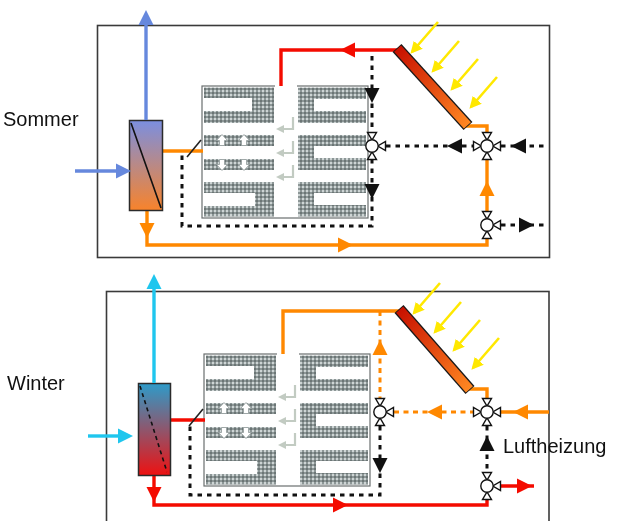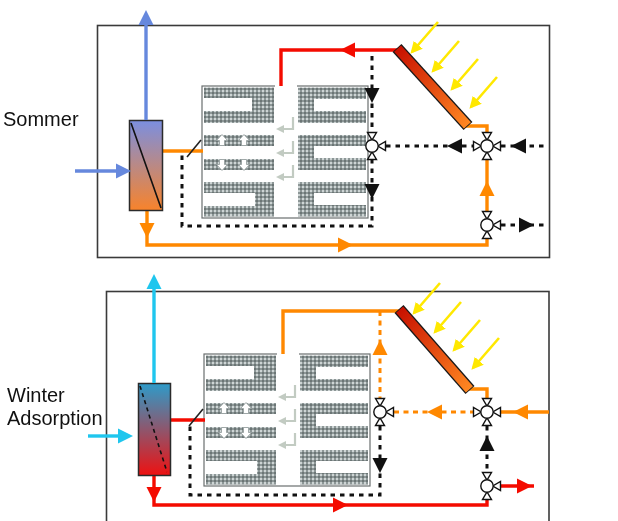--- a/index.html
+++ b/index.html
@@ -220,18 +220,18 @@
     <path class="pipe st-cyan" d="M154,375 V280"></path>
     <polygon class="fl-cyan" points="154,266 146.5,281 161.5,281"></polygon>
     <path class="pipe st-cyan" d="M88,428 H119"></path>
     <polygon class="fl-cyan" points="133,428 118,420.5 118,435.5"></polygon>
   </g>
 </svg>
 
 <div class="label" style="left:3px;top:100px;">
   <div>Sommer</div>
 </div>
-<div class="label" style="left:7px;top:376px;">
+<div class="label" style="left:7px;top:364px;">
   <div>Winter</div>
-  <div>Adsorption</div>
 </div>
+<div class="label" style="left:503px;top:427px;">Luftheizung</div>
 
 </div>
 
 </body></html>

